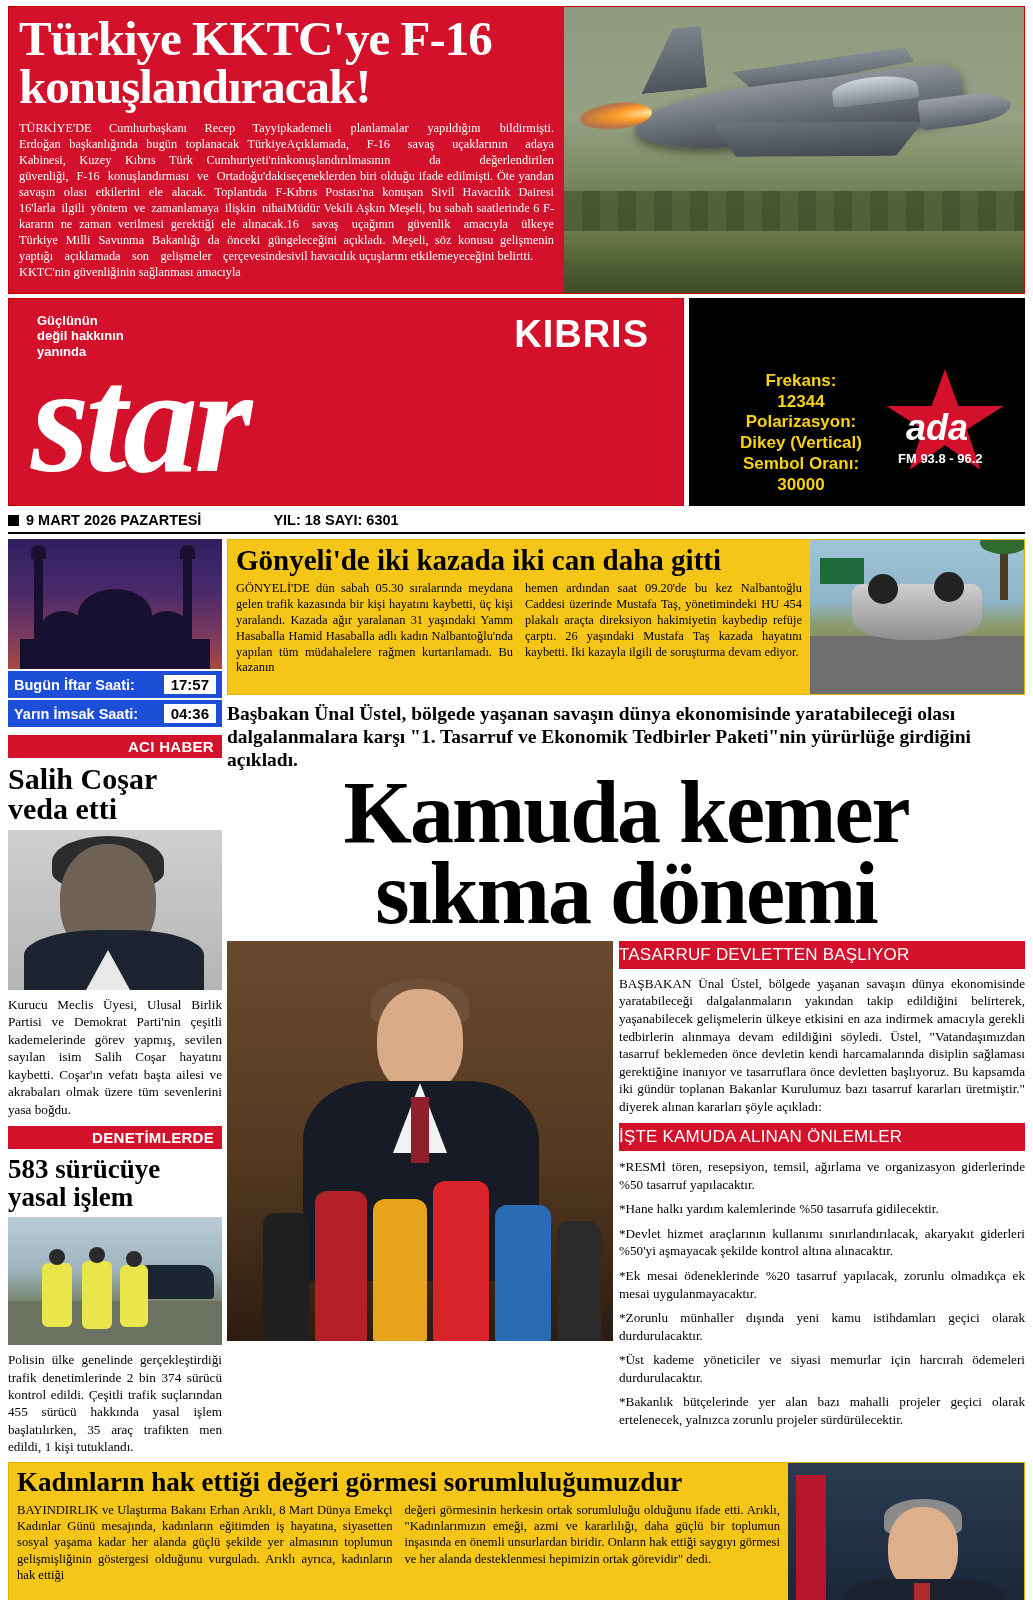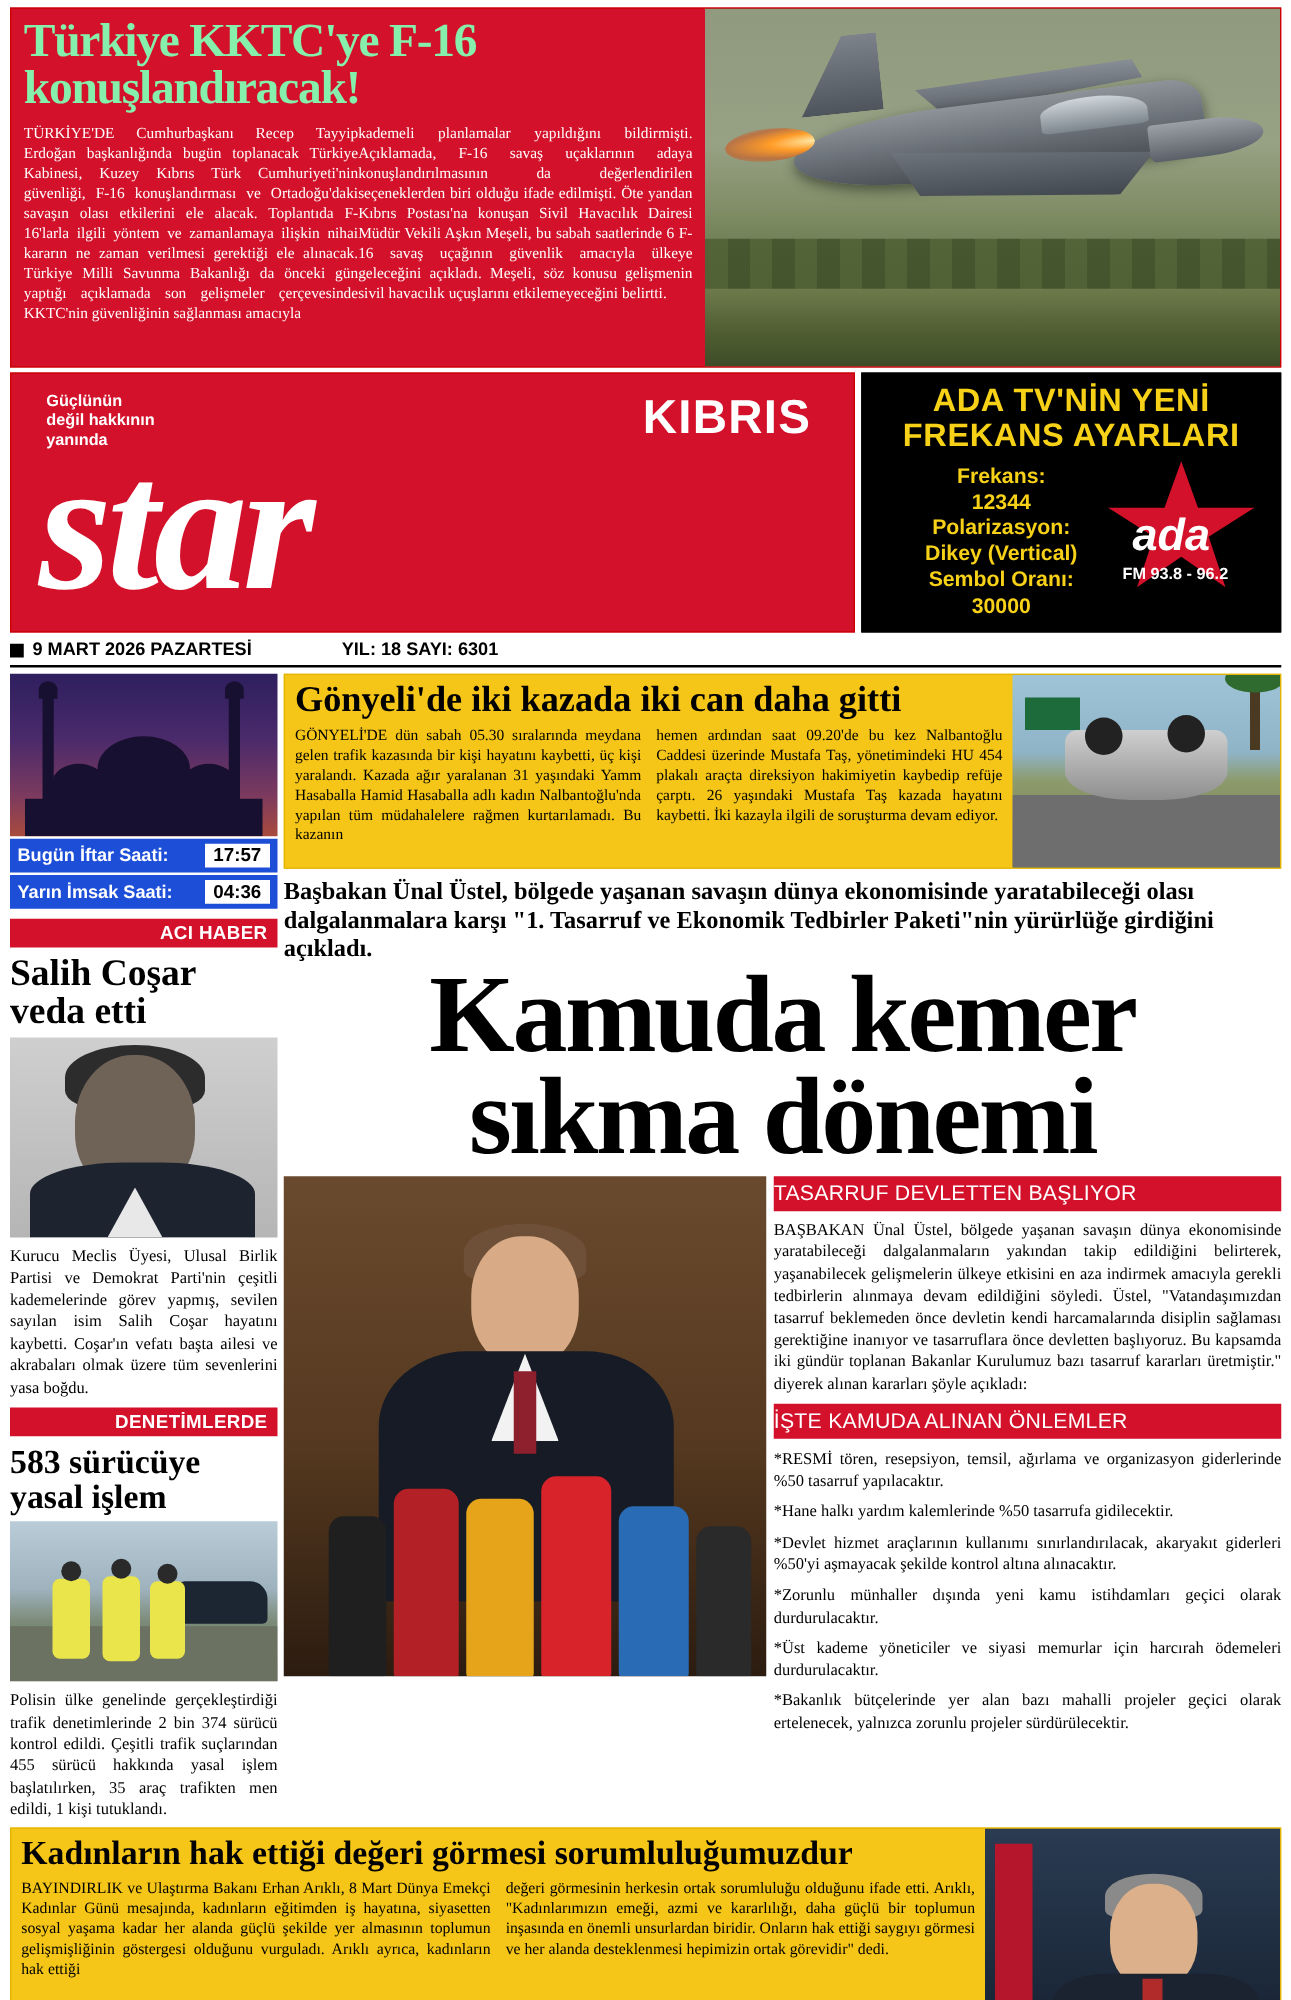--- a/index.html
+++ b/index.html
@@ -16,24 +16,24 @@
   .top-banner {
     display: flex;
     background: #d3112a;
     height: 288px;
     border: 1px solid #c00;
   }
   .tb-left { width: 555px; padding: 8px 10px 6px 10px; color: #fff; }
   .tb-headline {
     font-family: "Liberation Serif", serif;
     font-weight: bold;
-    font-size: 38px;
+    font-size: 49px;
     line-height: 0.98;
     letter-spacing: -1px;
-    color: #86efac;
+    color: #ffffff;
     margin-bottom: 10px;
   }
   .tb-cols { display: flex; }
   .tb-col { width: 50%; font-size: 12.3px; line-height: 1.30; text-align: justify; color: #fff; }
   .tb-right { flex: 1; position: relative; overflow: hidden; background: #6c7a52; }
   .jet-sky {
     position: absolute; inset: 0;
     background: linear-gradient(180deg,#8f9a7e 0%, #97a184 38%, #7d8b63 58%, #5e6d44 78%, #4a5a33 100%);
   }
   .jet-ground {
@@ -337,24 +337,20 @@
 
   <div class="masthead">
     <div class="mh-left">
       <div class="mh-slogan" style="white-space:pre-line">Güçlünün
 değil hakkının
 yanında</div>
       <div class="mh-kibris">KIBRIS</div>
       <div class="mh-star">star</div>
     </div>
     <div class="mh-right">
-      <div class="ada-title">
-        <div>ADA TV'NİN YENİ</div>
-        <div>FREKANS AYARLARI</div>
-      </div>
       <div class="ada-info">
         <div>Frekans:</div>
         <div>12344</div>
         <div>Polarizasyon:</div>
         <div>Dikey (Vertical)</div>
         <div>Sembol Oranı:</div>
         <div>30000</div>
       </div>
       <div class="ada-logo">
         <div class="ada-star-shape"></div>
@@ -460,20 +456,21 @@
           <div class="mic mic6"></div>
         </div>
         <div class="mid-text">
           <div class="red-bar">TASARRUF DEVLETTEN BAŞLIYOR</div>
           <div class="mid-body">BAŞBAKAN Ünal Üstel, bölgede yaşanan savaşın dünya ekonomisinde yaratabileceği dalgalanmaların yakından takip edildiğini belirterek, yaşanabilecek gelişmelerin ülkeye etkisini en aza indirmek amacıyla gerekli tedbirlerin alınmaya devam edildiğini söyledi. Üstel, "Vatandaşımızdan tasarruf beklemeden önce devletin kendi harcamalarında disiplin sağlaması gerektiğine inanıyor ve tasarruflara önce devletten başlıyoruz. Bu kapsamda iki gündür toplanan Bakanlar Kurulumuz bazı tasarruf kararları üretmiştir." diyerek alınan kararları şöyle açıkladı:</div>
           <div class="red-bar">İŞTE KAMUDA ALINAN ÖNLEMLER</div>
           <div class="bullets">
             <p>*RESMİ tören, resepsiyon, temsil, ağırlama ve organizasyon giderlerinde %50 tasarruf yapılacaktır.</p>
             <p>*Hane halkı yardım kalemlerinde %50 tasarrufa gidilecektir.</p>
             <p>*Devlet hizmet araçlarının kullanımı sınırlandırılacak, akaryakıt giderleri %50'yi aşmayacak şekilde kontrol altına alınacaktır.</p>
+            <p>*Ek mesai ödeneklerinde %20 tasarruf yapılacak, zorunlu olmadıkça ek mesai uygulanmayacaktır.</p>
             <p>*Zorunlu münhaller dışında yeni kamu istihdamları geçici olarak durdurulacaktır.</p>
             <p>*Üst kademe yöneticiler ve siyasi memurlar için harcırah ödemeleri durdurulacaktır.</p>
             <p>*Bakanlık bütçelerinde yer alan bazı mahalli projeler geçici olarak ertelenecek, yalnızca zorunlu projeler sürdürülecektir.</p>
           </div>
         </div>
       </div>
     </div>
   </div>
 
   <div class="bottom">

